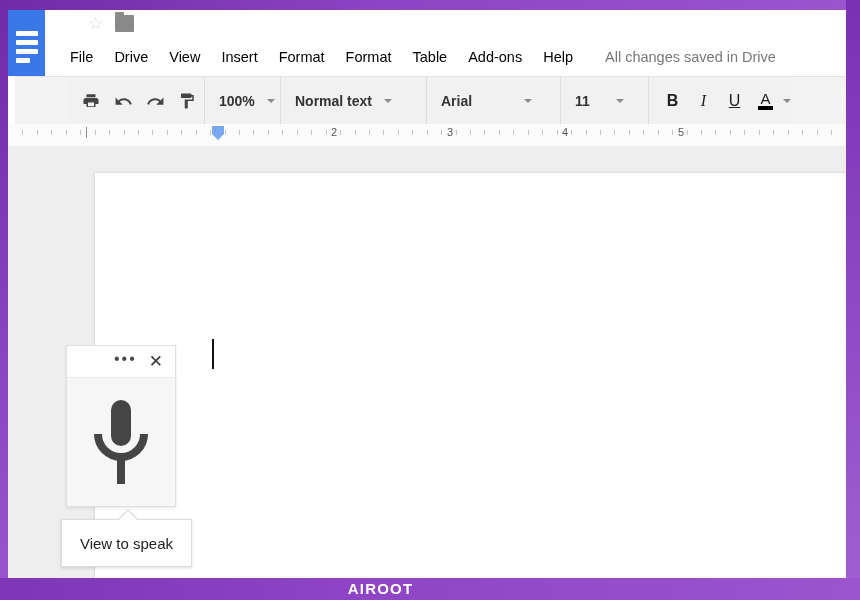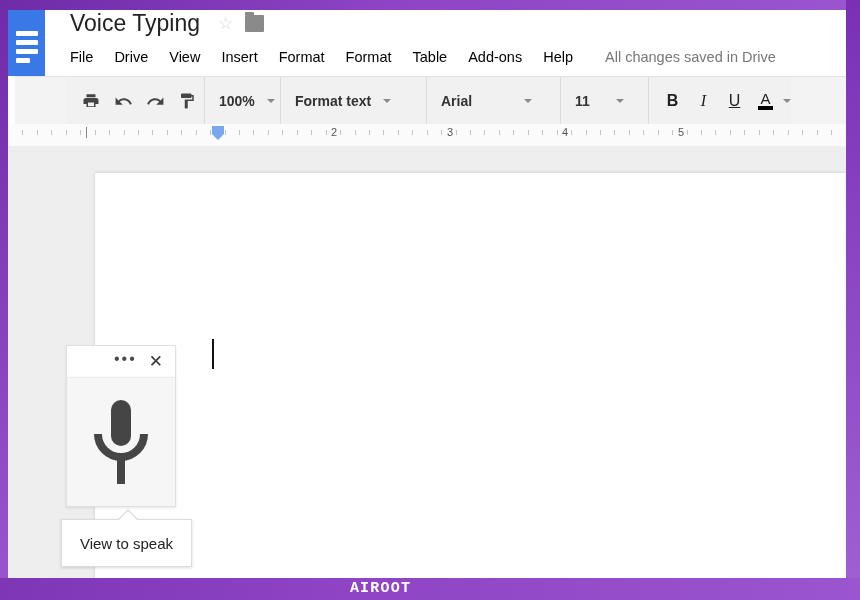--- a/index.html
+++ b/index.html
@@ -38,21 +38,21 @@
   #watermark {
     position: absolute;
     left: 0;
     top: 580px;
     width: 761px;
     text-align: center;
     color: #ffffff;
     font-size: 15px;
     font-weight: bold;
     letter-spacing: 1.2px;
-    font-family: Liberation Mono, monospace;
+    font-family: Liberation Sans, sans-serif;
     z-index: 40;
   }
 
   
   #app {
     position: absolute;
     left: 8px;
     top: 10px;
     width: 838px;
     height: 568px;
@@ -388,21 +388,20 @@
   <div id="app">
 
     <div id="docs-icon">
       <div class="line l1"></div>
       <div class="line l2"></div>
       <div class="line l3"></div>
       <div class="line l4"></div>
     </div>
 
     <div id="title-row">
-      <div id="doc-title">Voice Typing</div>
       <div id="star-icon">☆</div>
       <div id="folder-icon"></div>
     </div>
 
     <div id="menu-row">
       <div class="menu-item">File</div>
       <div class="menu-item">Drive</div>
       <div class="menu-item">View</div>
       <div class="menu-item">Insert</div>
       <div class="menu-item">Format</div>
@@ -437,21 +436,21 @@
           </svg>
         </div>
       </div>
 
       <div class="tb-group" id="grp-zoom">
         <span class="tb-text">100%</span>
         <span class="caret"></span>
       </div>
 
       <div class="tb-group" id="grp-style">
-        <span class="tb-text">Format text</span>
+        <span class="tb-text">Normal text</span>
         <span class="caret"></span>
       </div>
 
       <div class="tb-group" id="grp-font">
         <span class="tb-text">Arial</span>
         <span class="caret" style="margin-left:52px"></span>
       </div>
 
       <div class="tb-group" id="grp-size">
         <span class="tb-text">11</span>

